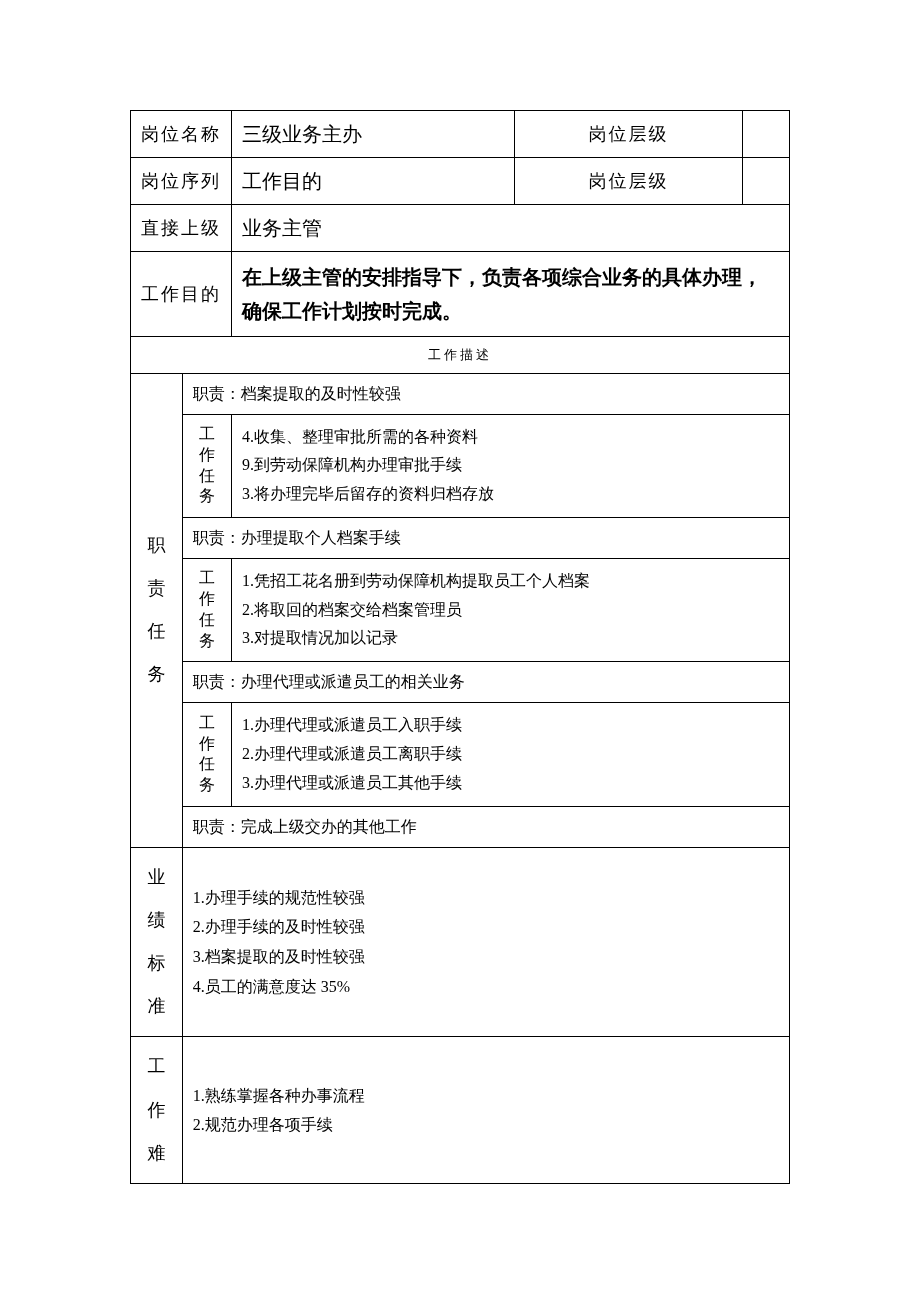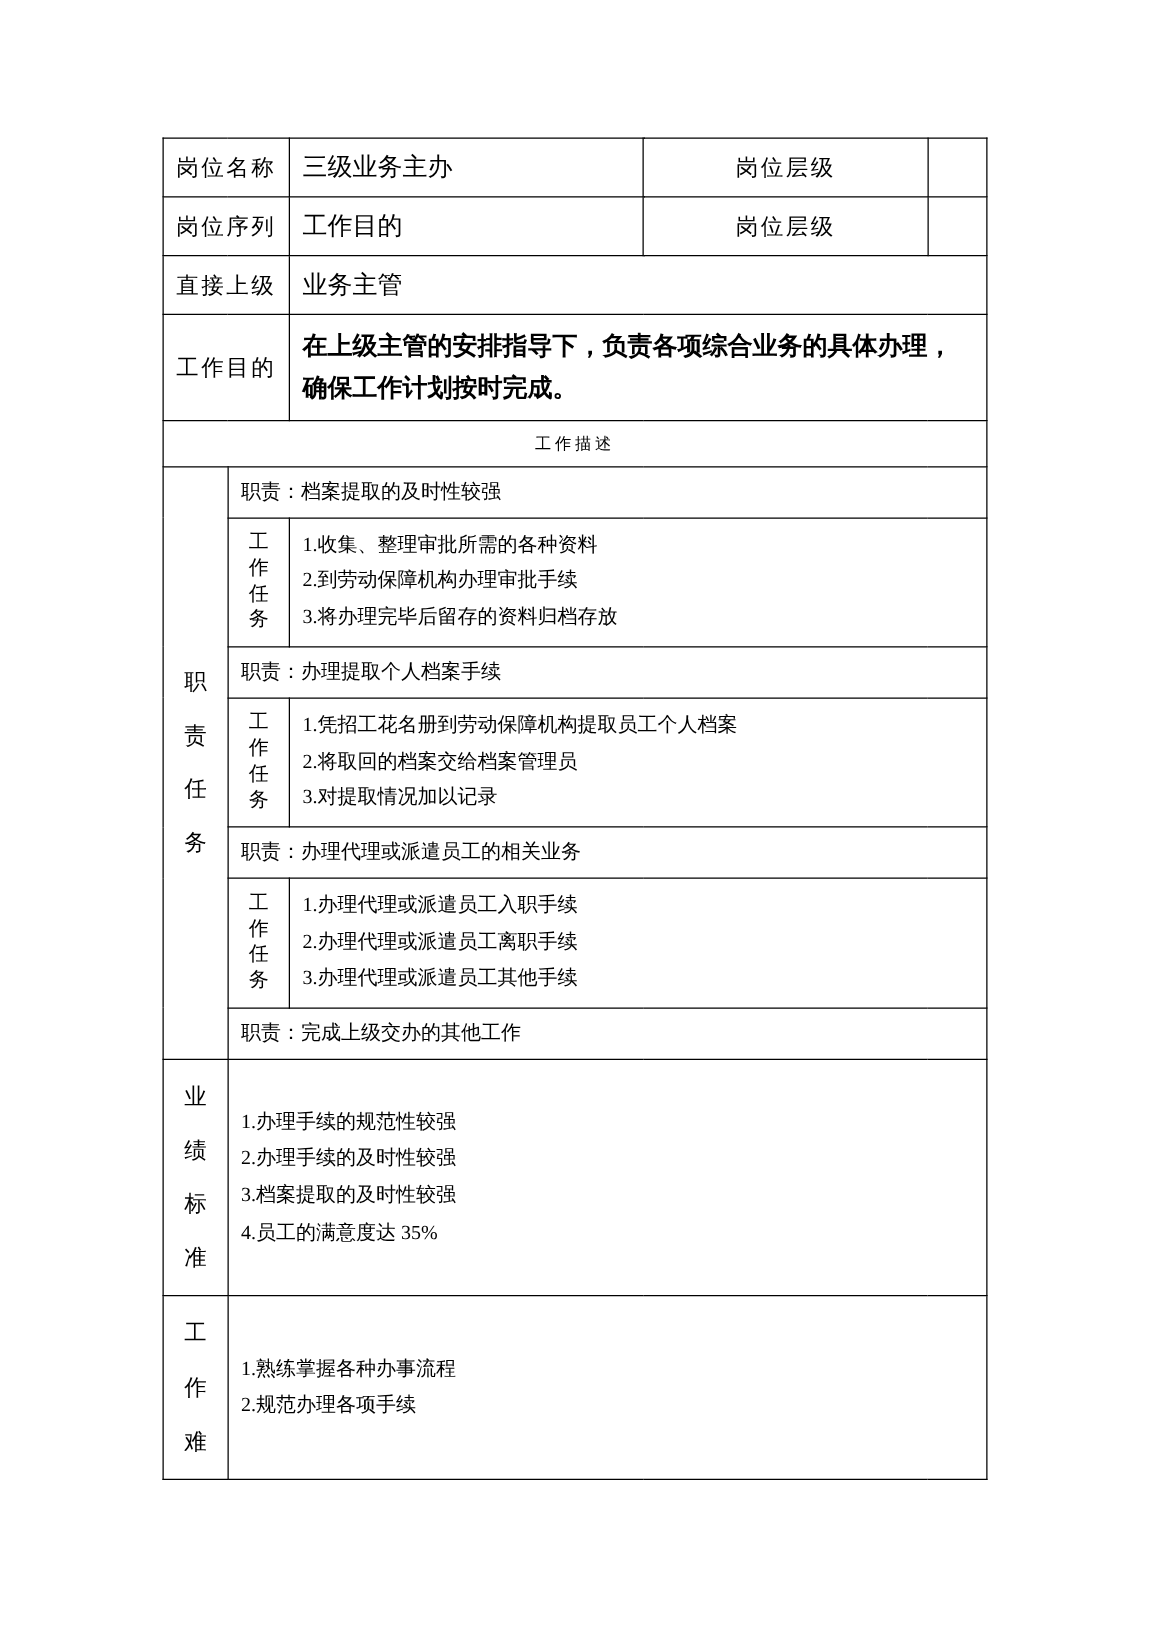--- a/index.html
+++ b/index.html
@@ -109,22 +109,22 @@
     <td class="section-header" colspan="6">工作描述</td>
   </tr>
 
   <tr>
     <td class="vertical-label" rowspan="7">职<br>责<br>任<br>务</td>
     <td class="duty-row" colspan="5">职责：档案提取的及时性较强</td>
   </tr>
   <tr>
     <td class="task-label">工<br>作<br>任<br>务</td>
     <td class="task-list" colspan="4">
-      <div>1.收集、整理审批所需的各种资料</div>
-      <div>2.到劳动保障机构办理审批手续</div>
+      <div>4.收集、整理审批所需的各种资料</div>
+      <div>9.到劳动保障机构办理审批手续</div>
       <div>3.将办理完毕后留存的资料归档存放</div>
     </td>
   </tr>
 
   <tr>
     <td class="duty-row" colspan="5">职责：办理提取个人档案手续</td>
   </tr>
   <tr>
     <td class="task-label">工<br>作<br>任<br>务</td>
     <td class="task-list" colspan="4">

